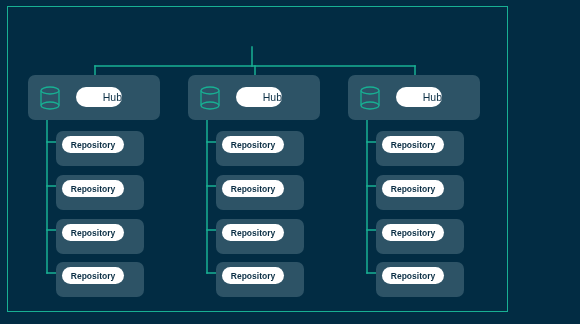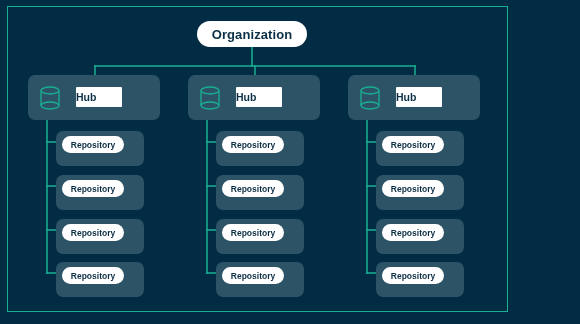--- a/index.html
+++ b/index.html
@@ -63,26 +63,26 @@
     height: 45px;
     background: #2d5366;
     border-radius: 7px;
   }
   .hub-pill {
     position: absolute;
     top: 12px;
     width: 46px;
     height: 20px;
     background: #ffffff;
-    border-radius: 1px;
+    border-radius: 10px;
     display: flex;
     align-items: center;
-    justify-content: flex-start;
+    justify-content: flex-end;
     font-size: 10.5px;
-    font-weight: bold;
+    font-weight: normal;
     color: #0b2f45;
   }
   .db-icon {
     position: absolute;
     top: 11px;
     width: 22px;
     height: 24px;
   }
 
   
@@ -139,23 +139,20 @@
       <path d="M207,273 L222,273"></path>
 
       <path d="M367,113 L367,273"></path>
       <path d="M367,142 L382,142"></path>
       <path d="M367,186 L382,186"></path>
       <path d="M367,230 L382,230"></path>
       <path d="M367,273 L382,273"></path>
     </g>
   </svg>
 
-  <div class="org-pill">
-    <span>Organization</span>
-  </div>
 
   <div class="hub-panel" style="left:28px;">
     <svg class="db-icon" style="left:11px;" viewBox="0 0 22 24">
       <ellipse cx="11" cy="4.5" rx="9" ry="3.5" fill="none" stroke="#18b093" stroke-width="1.3"></ellipse>
       <path d="M2,4.5 L2,19.5" fill="none" stroke="#18b093" stroke-width="1.3"></path>
       <path d="M20,4.5 L20,19.5" fill="none" stroke="#18b093" stroke-width="1.3"></path>
       <ellipse cx="11" cy="19.5" rx="9" ry="3.5" fill="none" stroke="#18b093" stroke-width="1.3"></ellipse>
     </svg>
     <div class="hub-pill" style="left:48px;">
       <span>Hub</span>

